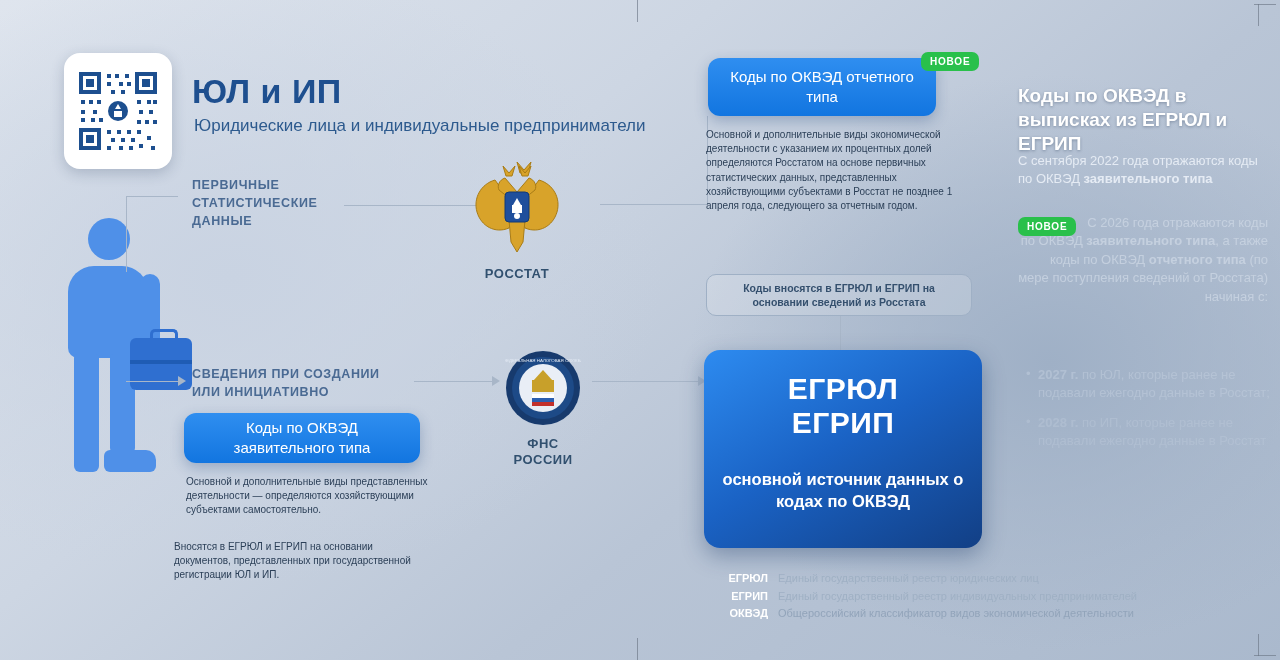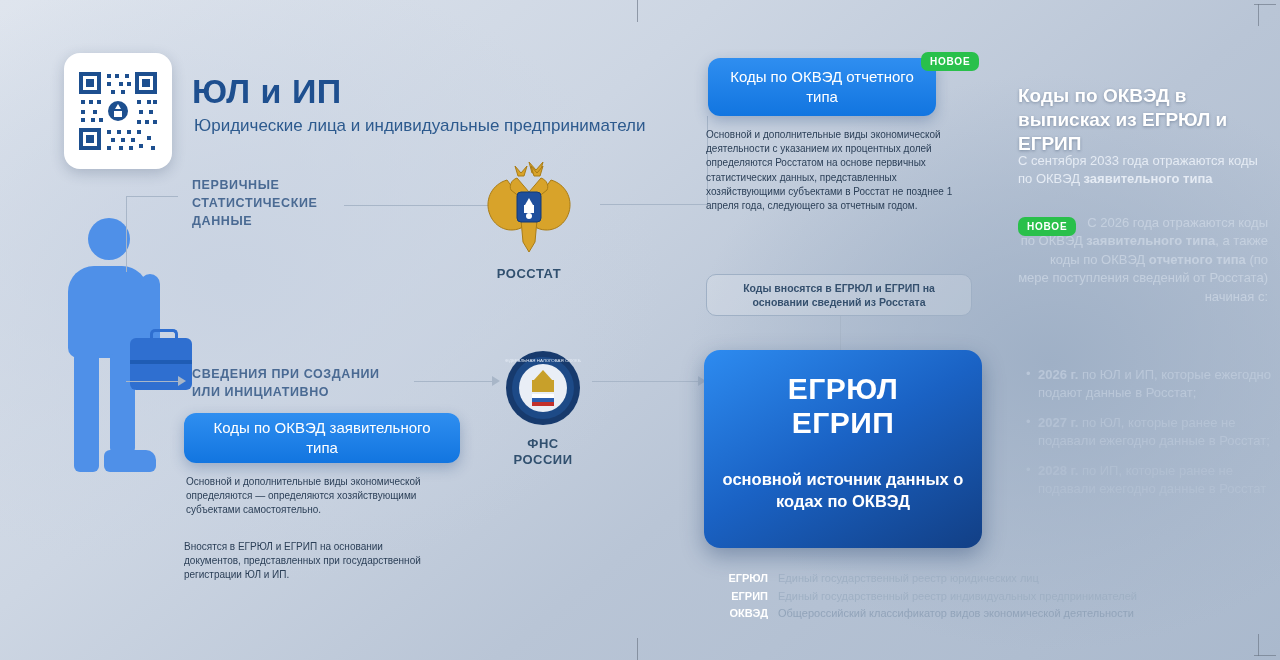--- a/index.html
+++ b/index.html
@@ -75,34 +75,34 @@
 
   
   .pill {
     position:absolute; border-radius:12px;
     background:linear-gradient(180deg,#2f8ef0 0%, #1275e0 100%);
     box-shadow:0 5px 14px rgba(20,60,120,.28);
     color:#fff; text-align:center; font-size:15px; line-height:1.35;
     display:flex; align-items:center; justify-content:center; padding:10px 15px;
   }
   #pill-otchet { left:708px; top:58px; width:228px; height:58px; }
-  #pill-zayav { left:184px; top:413px; width:276px; height:50px; }
+  #pill-zayav { left:184px; top:413px; width:236px; height:50px; }
 
   .badge-new {
     position:absolute; background:#29c04b; color:#fff; font-size:10px; font-weight:bold;
     letter-spacing:.8px; padding:4px 9px; border-radius:7px;
   }
   #badge-top { left:921px; top:52px; }
   #badge-right { left:1018px; top:217px; }
 
   
   .para { position:absolute; font-size:10px; line-height:1.42; color:#2b3f57; }
   #para-otchet { left:706px; top:128px; width:268px; }
   #para-zayav  { left:186px; top:475px; width:250px; }
-  #para-zayav2 { left:184px; top:540px; width:250px; }
+  #para-zayav2 { left:174px; top:540px; width:250px; }
 
   
   .note-box {
     position:absolute; left:706px; top:274px; width:266px; height:42px;
     border:1px solid #9fb0c5; border-radius:10px;
     background:rgba(255,255,255,.18);
     display:flex; align-items:center; justify-content:center; text-align:center;
     font-size:10.5px; font-weight:bold; color:#35506e; line-height:1.35; padding:4px 8px;
   }
 
@@ -247,21 +247,21 @@
   <div class="conn" style="left:600px; top:204px; width:108px; height:1px;"></div>
   <div class="conn" style="left:707px; top:116px; width:1px; height:88px;"></div>
 
   <div class="conn" style="left:592px; top:381px; width:108px; height:1px;"></div>
   <div class="arrow-head" style="left:698px; top:376px;"></div>
 
   <div class="conn" style="left:840px; top:316px; width:1px; height:34px;"></div>
 
   <div class="conn" style="left:426px; top:438px; width:0px; height:1px;"></div>
 
-  <div class="emblem-wrap" style="left:464px; top:150px; width:130px;">
+  <div class="emblem-wrap" style="left:452px; top:150px; width:130px;">
     <svg width="104" height="106" viewBox="0 0 104 106">
       <g fill="#d8a32a" stroke="#a97c16" stroke-width="1">
         <path d="M52 12 l7 8 7-8 -3 11 h-8z"></path>
         <path d="M38 16 l6 7 6-7 -3 10 h-6z"></path>
         <path d="M54 16 l6 7 6-7 -3 10 h-6z"></path>
         <path d="M30 30 C16 34 8 48 12 62 C16 76 30 84 44 78 L52 60 Z"></path>
         <path d="M74 30 C88 34 96 48 92 62 C88 76 74 84 60 78 L52 60 Z"></path>
         <path d="M40 28 c-6 2 -8 8 -6 12 l10 8 8 -6 z"></path>
         <path d="M64 28 c6 2 8 8 6 12 l-10 8 -8 -6 z"></path>
         <path d="M44 70 h16 l-2 22 -6 10 -6 -10 z"></path>
@@ -292,43 +292,42 @@
 
   <div class="flow-label" id="label-created">СВЕДЕНИЯ ПРИ СОЗДАНИИ ИЛИ ИНИЦИАТИВНО</div>
   <div class="flow-label" id="label-primary">ПЕРВИЧНЫЕ СТАТИСТИЧЕСКИЕ ДАННЫЕ</div>
 
   <div class="pill" id="pill-otchet">Коды по ОКВЭД отчетного типа</div>
   <div class="badge-new" id="badge-top">НОВОЕ</div>
   <div class="para" id="para-otchet">Основной и дополнительные виды экономической деятельности с указанием их процентных долей определяются Росстатом на основе первичных статистических данных, представленных хозяйствующими субъектами в Росстат не позднее 1 апреля года, следующего за отчетным годом.</div>
   <div class="note-box">Коды вносятся в ЕГРЮЛ и ЕГРИП на основании сведений из Росстата</div>
 
   <div class="pill" id="pill-zayav">Коды по ОКВЭД заявительного типа</div>
-  <div class="para" id="para-zayav">Основной и дополнительные виды экономической определяются — определяются хозяйствующими субъектами самостоятельно.</div>
+  <div class="para" id="para-zayav">Основной и дополнительные виды представленных деятельности — определяются хозяйствующими субъектами самостоятельно.</div>
   <div class="para" id="para-zayav2">Вносятся в ЕГРЮЛ и ЕГРИП на основании документов, представленных при государственной регистрации ЮЛ и ИП.</div>
 
   <div class="main-card">
     <div class="t1">ЕГРЮЛ</div>
     <div class="t2">ЕГРИП</div>
     <div class="t3">основной источник данных о кодах по ОКВЭД</div>
   </div>
 
   <div class="right-title">Коды по ОКВЭД в выписках из ЕГРЮЛ и ЕГРИП</div>
 
   <div class="right-p1 fade-1">
-    <span>С сентября 2033 года отражаются коды по ОКВЭД </span><span class="b">заявительного типа</span>
+    <span>С сентября 2022 года отражаются коды по ОКВЭД </span><span class="b">заявительного типа</span>
   </div>
 
   <div class="badge-new" id="badge-right">НОВОЕ</div>
 
   <div class="right-p2 fade-2">
     <span class="ind"></span><span>С 2026 года отражаются коды по ОКВЭД </span><span class="b">заявительного типа</span><span>, а также коды по ОКВЭД </span><span class="b">отчетного типа</span><span> (по мере поступления сведений от Росстата) начиная с:</span>
   </div>
 
   <ul class="right-list">
-    <li class="fade-2"><span class="b">2026 г.</span><span> по ЮЛ и ИП, которые ежегодно подают данные в Росстат;</span></li>
     <li class="fade-3"><span class="b">2027 г.</span><span> по ЮЛ, которые ранее не подавали ежегодно данные в Росстат;</span></li>
     <li class="fade-4"><span class="b">2028 г.</span><span> по ИП, которые ранее не подавали ежегодно данные в Росстат</span></li>
   </ul>
 
   <div class="legend">
     <div class="row">
       <div class="key">ЕГРЮЛ</div>
       <div class="val">Единый государственный реестр юридических лиц</div>
     </div>
     <div class="row">

